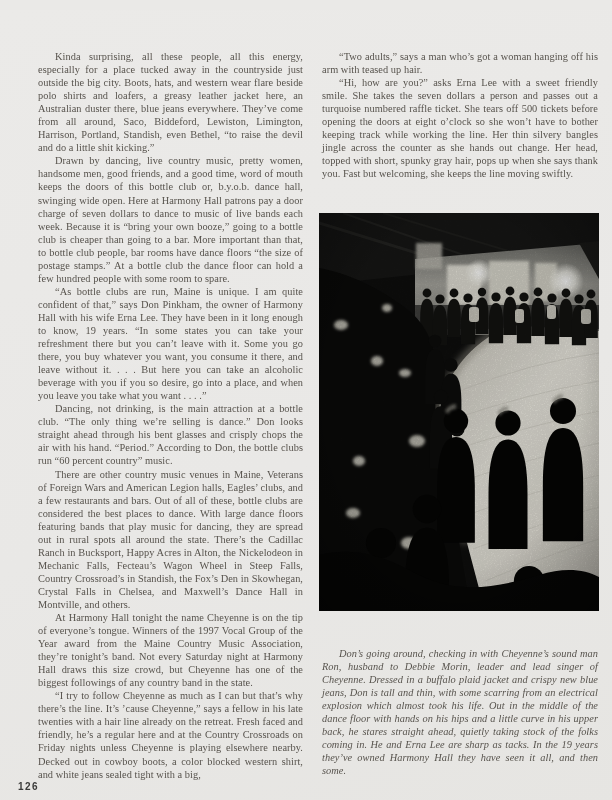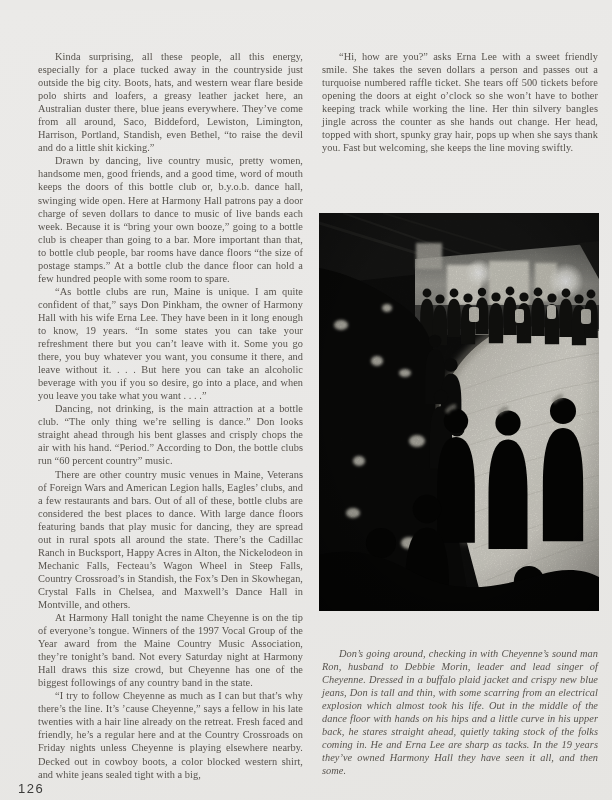--- a/index.html
+++ b/index.html
@@ -39,22 +39,22 @@
     position: absolute;
     left: 319px; top: 203px;
     width: 280px; height: 398px;
     background: #0e0e0d;
   }
   .photo-frame svg { display: block; }
   .page-number {
     position: absolute;
     left: 18px; top: 771px;
     font-family: "Liberation Sans", "DejaVu Sans", sans-serif;
-    font-weight: normal;
-    font-size: 13px;
+    font-weight: bold;
+    font-size: 10px;
     letter-spacing: 1.5px;
     color: #3b3b3a;
   }
   .scan-edge {
     position: absolute;
     right: 0; bottom: 0;
     width: 70px; height: 9px;
     background: linear-gradient(95deg, rgba(74,64,48,0) 0%, rgba(74,64,48,0.55) 45%, rgba(52,44,32,0.95) 100%);
     border-top-left-radius: 5px;
   }
@@ -68,20 +68,21 @@
     <p>Kinda surprising, all these people, all this energy, especially for a place tucked away in the countryside just outside the big city. Boots, hats, and western wear flare beside polo shirts and loafers, a greasy leather jacket here, an Australian duster there, blue jeans everywhere. They’ve come from all around, Saco, Biddeford, Lewiston, Limington, Harrison, Portland, Standish, even Bethel, “to raise the devil and do a little shit kicking.”</p>
     <p>Drawn by dancing, live country music, pretty women, handsome men, good friends, and a good time, word of mouth keeps the doors of this bottle club or, b.y.o.b. dance hall, swinging wide open. Here at Harmony Hall patrons pay a door charge of seven dollars to dance to music of live bands each week. Because it is “bring your own booze,” going to a bottle club is cheaper than going to a bar. More important than that, to bottle club people, bar rooms have dance floors “the size of postage stamps.” At a bottle club the dance floor can hold a few hundred people with some room to spare.</p>
     <p>“As bottle clubs are run, Maine is unique. I am quite confident of that,” says Don Pinkham, the owner of Harmony Hall with his wife Erna Lee. They have been in it long enough to know, 19 years. “In some states you can take your refreshment there but you can’t leave with it. Some you go there, you buy whatever you want, you consume it there, and leave without it. . . . But here you can take an alcoholic beverage with you if you so desire, go into a place, and when you leave you take what you want . . . .”</p>
     <p>Dancing, not drinking, is the main attraction at a bottle club. “The only thing we’re selling is dance.” Don looks straight ahead through his bent glasses and crisply chops the air with his hand. “Period.” According to Don, the bottle clubs run “60 percent country” music.</p>
     <p>There are other country music venues in Maine, Veterans of Foreign Wars and American Legion halls, Eagles’ clubs, and a few restaurants and bars. Out of all of these, bottle clubs are considered the best places to dance. With large dance floors featuring bands that play music for dancing, they are spread out in rural spots all around the state. There’s the Cadillac Ranch in Bucksport, Happy Acres in Alton, the Nickelodeon in Mechanic Falls, Fecteau’s Wagon Wheel in Steep Falls, Country Crossroad’s in Standish, the Fox’s Den in Skowhegan, Crystal Falls in Chelsea, and Maxwell’s Dance Hall in Montville, and others.</p>
     <p>At Harmony Hall tonight the name Cheyenne is on the tip of everyone’s tongue. Winners of the 1997 Vocal Group of the Year award from the Maine Country Music Association, they’re tonight’s band. Not every Saturday night at Harmony Hall draws this size crowd, but Cheyenne has one of the biggest followings of any country band in the state.</p>
     <p>“I try to follow Cheyenne as much as I can but that’s why there’s the line. It’s ’cause Cheyenne,” says a fellow in his late twenties with a hair line already on the retreat. Fresh faced and friendly, he’s a regular here and at the Country Crossroads on Friday nights unless Cheyenne is playing elsewhere nearby. Decked out in cowboy boots, a color blocked western shirt, and white jeans sealed tight with a big,</p>
   </div>
 
   <div class="col col-right-top">
+    <p>“Two adults,” says a man who’s got a woman hanging off his arm with teased up hair.</p>
     <p>“Hi, how are you?” asks Erna Lee with a sweet friendly smile. She takes the seven dollars a person and passes out a turquoise numbered raffle ticket. She tears off 500 tickets before opening the doors at eight o’clock so she won’t have to bother keeping track while working the line. Her thin silvery bangles jingle across the counter as she hands out change. Her head, topped with short, spunky gray hair, pops up when she says thank you. Fast but welcoming, she keeps the line moving swiftly.</p>
   </div>
 
   <div class="photo-frame">
     <svg viewBox="0 0 280 398" width="280" height="398">
       <defs>
         <linearGradient id="floorg" x1="0" y1="0" x2="0.8" y2="1">
           <stop offset="0" stop-color="#c9c6bc"></stop>
           <stop offset="0.45" stop-color="#e7e5dc"></stop>
           <stop offset="1" stop-color="#d9d6cc"></stop>

